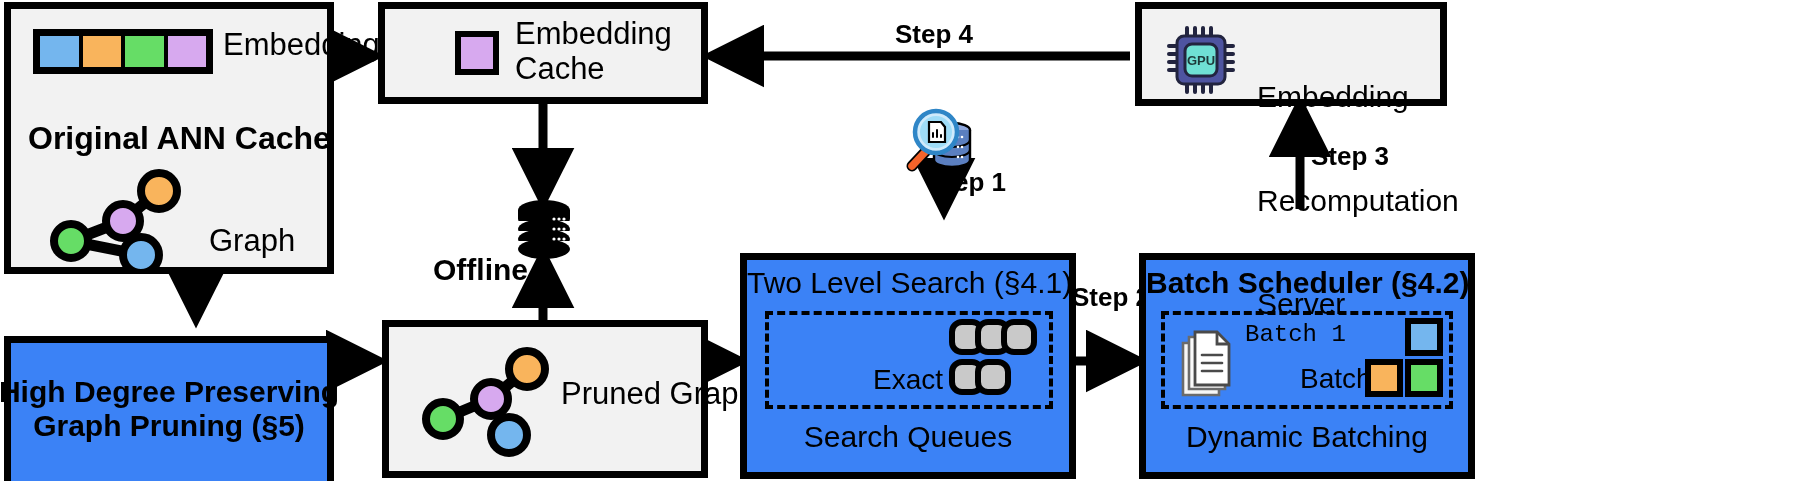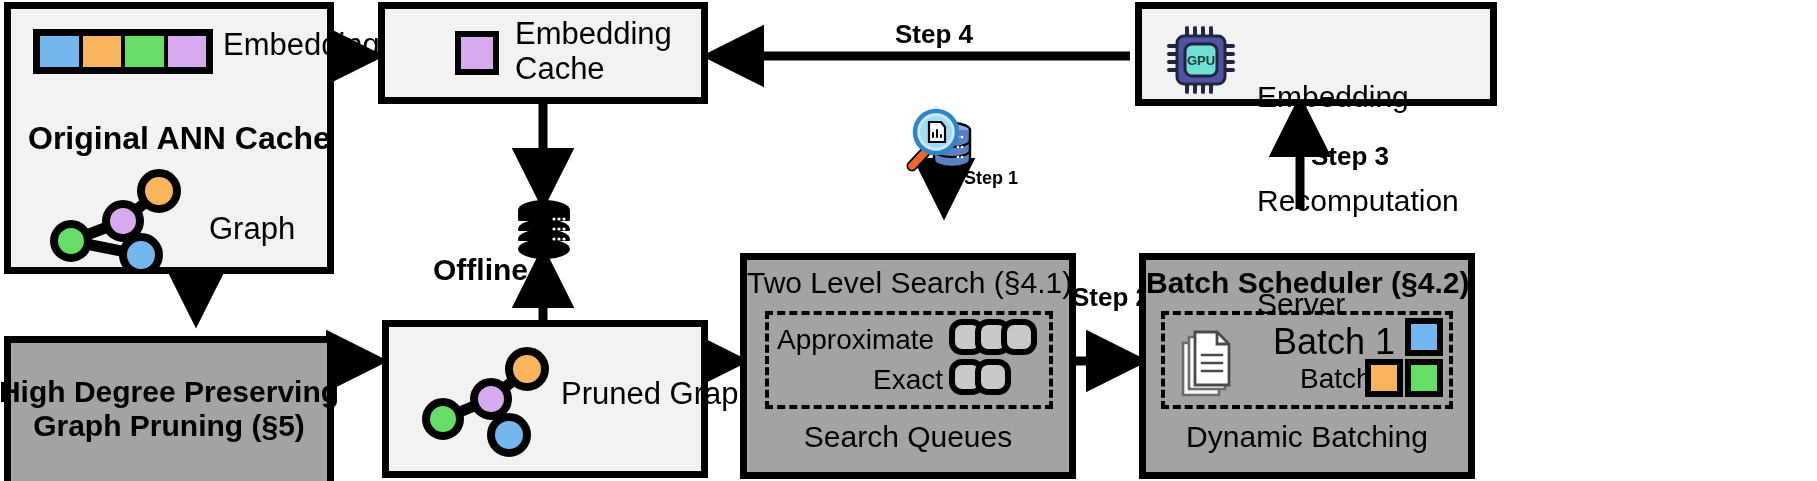--- a/index.html
+++ b/index.html
@@ -1,20 +1,20 @@
 <!DOCTYPE html>
 <html><head>
 <meta charset="utf-8">
 <style>
   html,body{margin:0;padding:0;background:#fff;}
   body{width:1817px;height:481px;position:relative;overflow:hidden;
        font-family:"Liberation Sans",sans-serif;color:#000;}
   .stage{position:absolute;left:0;top:0;width:1817px;height:481px;}
   .box{position:absolute;box-sizing:border-box;border:7px solid #000;background:#f2f2f2;}
-  .box.grey{background:#a3a3a3;}
+  .box.grey{background:#3b82f6;}
   .lbl{position:absolute;white-space:pre;line-height:1.12;}
   .bold{font-weight:bold;text-align:right;}
   svg.ov{position:absolute;left:0;top:0;width:1817px;height:481px;pointer-events:none;}
   .chip{position:absolute;box-sizing:border-box;border:6px solid #000;}
   .dash{position:absolute;box-sizing:border-box;border:4px dashed #000;}
   .qcell{position:absolute;box-sizing:border-box;border:6px solid #000;background:#c9c9c9;border-radius:13px;}
   .ctr{display:flex;align-items:center;justify-content:center;}
 </style>
 </head>
 <body>
@@ -71,21 +71,21 @@
         <line x1="82" y1="52" x2="100" y2="86"></line>
         <line x1="30" y1="72" x2="100" y2="86"></line>
       </g>
       <g stroke="#000" stroke-width="8">
         <circle cx="30" cy="72" r="17" fill="#66dd66"></circle>
         <circle cx="82" cy="52" r="17" fill="#d7a9ef"></circle>
         <circle cx="118" cy="22" r="18" fill="#f9b45c"></circle>
         <circle cx="100" cy="86" r="18" fill="#74b6ee"></circle>
       </g>
     </svg>
-    <div class="lbl" style="left:198px;top:203px;font-size:31px;">Graph</div>
+    <div class="lbl" style="left:198px;top:215px;font-size:31px;">Graph</div>
   </div>
 
   <div class="box grey" style="left:4px;top:336px;width:330px;height:158px;">
     <div class="lbl bold ctr" style="left:0;top:32px;width:316px;text-align:center;font-size:30px;flex-direction:column;">
       <span>High Degree Preserving</span>
       <span>Graph Pruning (§5)</span>
     </div>
   </div>
 
   <div class="box" style="left:378px;top:2px;width:330px;height:102px;">
@@ -167,30 +167,29 @@
     <circle cx="36" cy="28" r="16" fill="#9fdcf7" stroke="#000" stroke-width="0"></circle>
 
     <path d="M29,18 L41,18 L45,23 L45,38 L29,38 Z" fill="#fff" stroke="#000" stroke-width="2.2"></path>
     <g stroke="#000" stroke-width="2" stroke-linecap="round">
       <line x1="33" y1="33" x2="33" y2="29"></line>
       <line x1="37" y1="33" x2="37" y2="26"></line>
       <line x1="41" y1="33" x2="41" y2="31"></line>
     </g>
   </svg>
 
-  <div class="lbl bold" style="left:964px;top:168px;font-size:18px;">Step 1</div>
+  <div class="lbl bold" style="left:928px;top:168px;font-size:26px;">Step 1</div>
   <div class="lbl bold" style="left:1072px;top:283px;font-size:26px;">Step 2</div>
   <div class="lbl bold" style="left:1311px;top:142px;font-size:26px;">Step 3</div>
   <div class="lbl bold" style="left:895px;top:20px;font-size:26px;">Step 4</div>
 
   <div class="box grey" style="left:740px;top:253px;width:336px;height:226px;">
     <div class="lbl" style="left:0;top:6px;width:322px;text-align:center;font-size:30px;">Two Level Search (§4.1)</div>
 
     <div class="dash" style="left:18px;top:51px;width:288px;height:98px;">
-      <div class="lbl" style="left:8px;top:9px;font-size:28px;">Approximate</div>
       <div class="qcell" style="left:180px;top:4px;width:36px;height:36px;"></div>
       <div class="qcell" style="left:206px;top:4px;width:36px;height:36px;"></div>
       <div class="qcell" style="left:232px;top:4px;width:36px;height:36px;"></div>
 
       <div class="lbl" style="left:104px;top:49px;font-size:28px;">Exact</div>
       <div class="qcell" style="left:180px;top:44px;width:36px;height:36px;"></div>
       <div class="qcell" style="left:206px;top:44px;width:36px;height:36px;"></div>
     </div>
 
     <div class="lbl" style="left:0;top:160px;width:322px;text-align:center;font-size:30px;">Search Queues</div>
@@ -205,32 +204,32 @@
         <path d="M10,8 L34,8 L46,20 L46,60 L10,60 Z" fill="#fbfbfb" stroke="#6b6b6b" stroke-width="2.6"></path>
         <path d="M16,3 L38,3 L50,15 L50,56 L16,56 Z" fill="#fff" stroke="#4a4a4a" stroke-width="2.8"></path>
         <path d="M38,3 L38,15 L50,15" fill="none" stroke="#4a4a4a" stroke-width="2.8"></path>
         <g stroke="#4a4a4a" stroke-width="2.6" stroke-linecap="round">
           <line x1="23" y1="26" x2="43" y2="26"></line>
           <line x1="23" y1="34" x2="43" y2="34"></line>
           <line x1="23" y1="42" x2="43" y2="42"></line>
         </g>
       </svg>
 
-      <div class="lbl" style="left:80px;top:7px;width:150px;text-align:right;font-size:36px;">Batch 1</div>
+      <div class="lbl" style="left:80px;top:7px;width:150px;font-size:24px;font-family:Liberation Mono, monospace;">Batch 1</div>
       <div class="chip" style="left:240px;top:3px;width:38px;height:38px;background:#74b6ee;"></div>
 
       <div class="lbl" style="left:80px;top:48px;width:150px;text-align:right;font-size:28px;">Batch 2</div>
       <div class="chip" style="left:200px;top:44px;width:38px;height:38px;background:#f9b45c;"></div>
       <div class="chip" style="left:240px;top:44px;width:38px;height:38px;background:#66dd66;"></div>
     </div>
 
     <div class="lbl" style="left:0;top:160px;width:322px;text-align:center;font-size:30px;">Dynamic Batching</div>
   </div>
 
-  <div class="box" style="left:1135px;top:2px;width:362px;height:104px;">
+  <div class="box" style="left:1135px;top:2px;width:312px;height:104px;">
     <svg style="position:absolute;left:25px;top:17px;width:68px;height:68px;" viewBox="0 0 68 68">
       <g stroke="#22243f" stroke-width="4" stroke-linecap="round">
         <line x1="20" y1="2" x2="20" y2="12"></line>
           <line x1="28" y1="2" x2="28" y2="12"></line>
         <line x1="36" y1="2" x2="36" y2="12"></line>
           <line x1="44" y1="2" x2="44" y2="12"></line>
         <line x1="20" y1="56" x2="20" y2="66"></line>
           <line x1="28" y1="56" x2="28" y2="66"></line>
         <line x1="36" y1="56" x2="36" y2="66"></line>
           <line x1="44" y1="56" x2="44" y2="66"></line>

